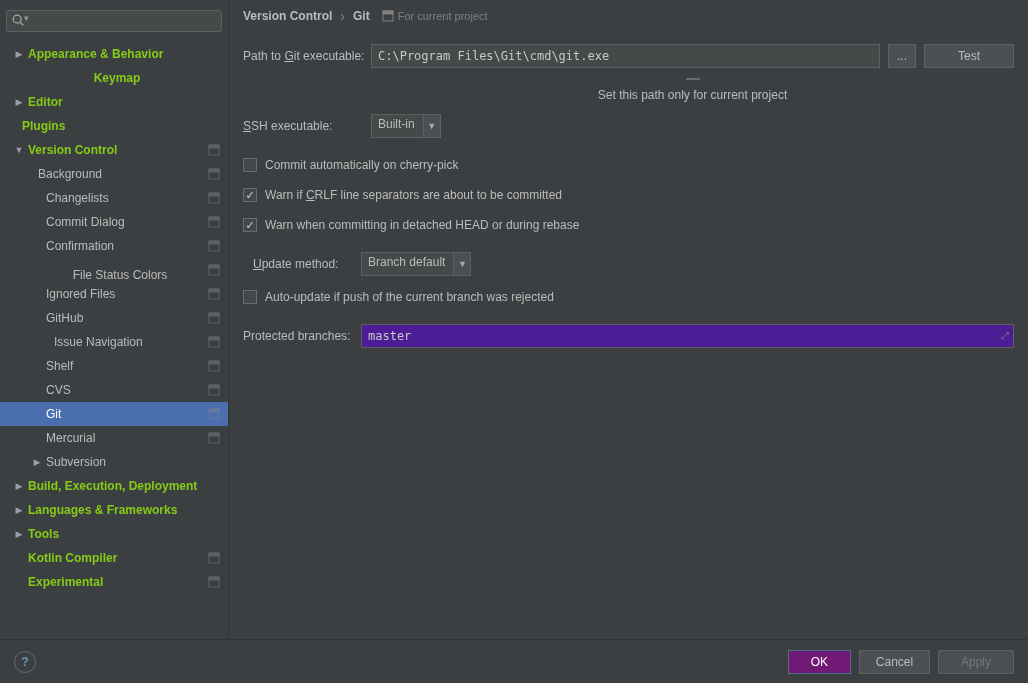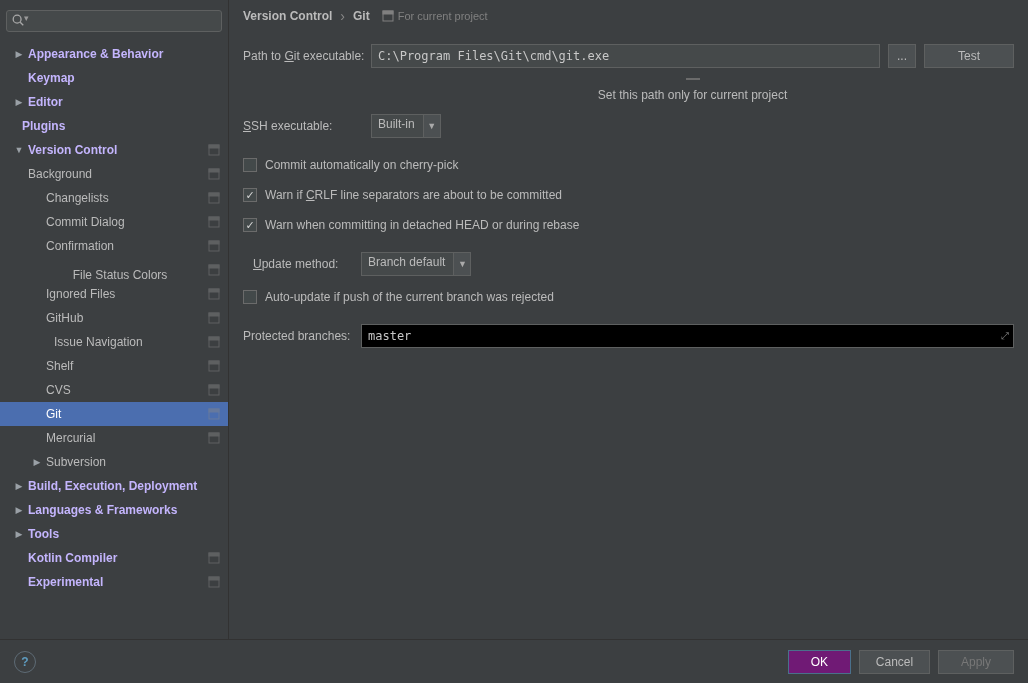--- a/index.html
+++ b/index.html
@@ -70,21 +70,21 @@
     width: 10px;
     height: 10px;
     display: inline-flex;
     align-items: center;
     justify-content: center;
     margin-right: 4px;
     color: #9aa0a6;
     font-size: 9px;
   }
   .label { color: #bbbbbb; }
-  .label.bold { font-weight: bold; color: #c4b5fd; }
+  .label.bold { font-weight: bold; color: #84cc16; }
   .project-icon {
     position: absolute;
     right: 8px;
     top: 6px;
     width: 12px;
     height: 12px;
     opacity: 0.45;
   }
   .project-icon svg { width: 12px; height: 12px; }
 
@@ -244,41 +244,41 @@
         </svg>
       </span>
       <input class="search-input" placeholder="" style="">
       <span style="position:absolute; left:18px; top:3px; color:#999; font-size:9px;">▾</span>
     </div>
     <div class="tree" id="tree">
         <div class="tree-row" style="padding-left: 14px;">
           <span class="tree-arrow">▶</span>
           <span class="label bold">Appearance &amp; Behavior</span>
         </div>
-        <div class="tree-row" style="padding-left: 14px;">
+        <div class="tree-row" style=" justify-content: center;">
           <span class="tree-arrow">&nbsp;</span>
           <span class="label bold">Keymap</span>
         </div>
         <div class="tree-row" style="padding-left: 14px;">
           <span class="tree-arrow">▶</span>
           <span class="label bold">Editor</span>
         </div>
         <div class="tree-row" style="padding-left: 8px;">
           <span class="tree-arrow">&nbsp;</span>
           <span class="label bold">Plugins</span>
         </div>
         <div class="tree-row" style="padding-left: 14px;">
           <span class="tree-arrow">▼</span>
           <span class="label bold">Version Control</span>
           <span class="project-icon"><svg viewBox="0 0 12 12" stroke="#888" fill="none" stroke-width="1">
               <rect x="1" y="1" width="10" height="10"></rect>
               <rect x="1" y="1" width="10" height="3" fill="#888"></rect>
             </svg></span>
         </div>
-        <div class="tree-row" style="padding-left: 14px;">
+        <div class="tree-row" style="padding-left: 24px;">
           <span class="tree-arrow">&nbsp;</span>
           <span class="label">Background</span>
           <span class="project-icon"><svg viewBox="0 0 12 12" stroke="#888" fill="none" stroke-width="1">
               <rect x="1" y="1" width="10" height="10"></rect>
               <rect x="1" y="1" width="10" height="3" fill="#888"></rect>
             </svg></span>
         </div>
         <div class="tree-row" style="padding-left: 32px;">
           <span class="tree-arrow">&nbsp;</span>
           <span class="label">Changelists</span>
@@ -469,21 +469,21 @@
 
     <div class="checkbox-row">
       <span class="chk"></span>
       <span>Auto-update if push of the current branch was rejected</span>
     </div>
 
     <div style="height:6px"></div>
 
     <div class="form-row">
       <span class="form-label" style="width:118px;">Protected branches:</span>
-      <div style="flex:1; display:flex; align-items:center; background:#000000; border:1px solid #5e6060; height:24px;">
+      <div style="flex:1; display:flex; align-items:center; background:#4c1d95; border:1px solid #5e6060; height:24px;">
         <input class="text-input protected-input" style="border: none; background: transparent; flex: 1 1 0%; height: 22px;" value="master">
         <span class="expand-icon">⤢</span>
       </div>
     </div>
   </div>
 </div>
 
 <div class="bottom-bar">
   <div class="help-btn">?</div>
   <div class="spacer"></div>

